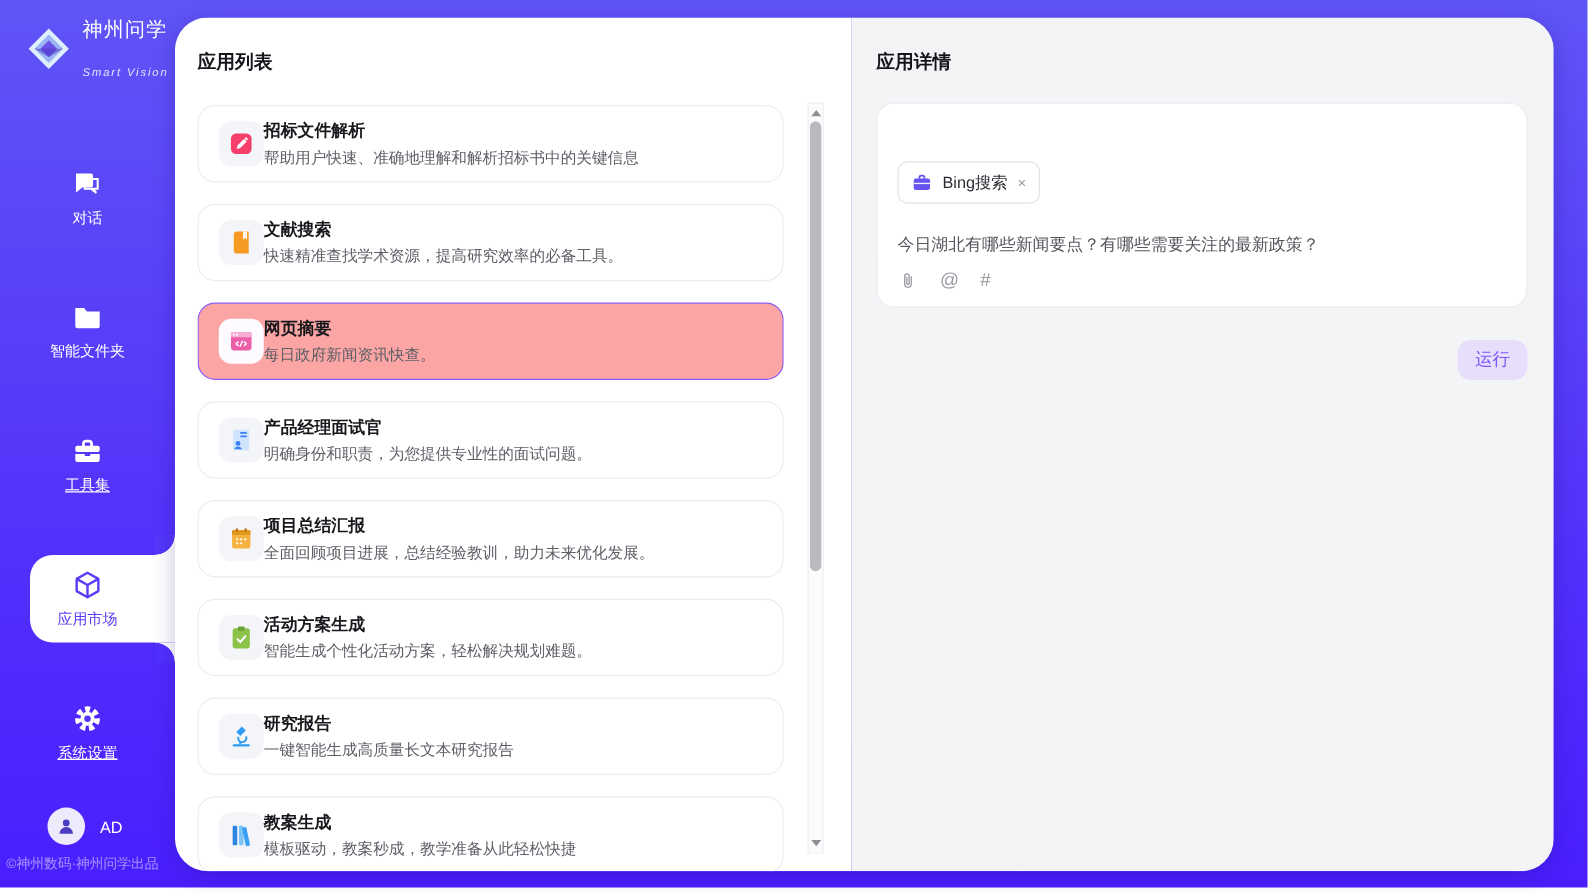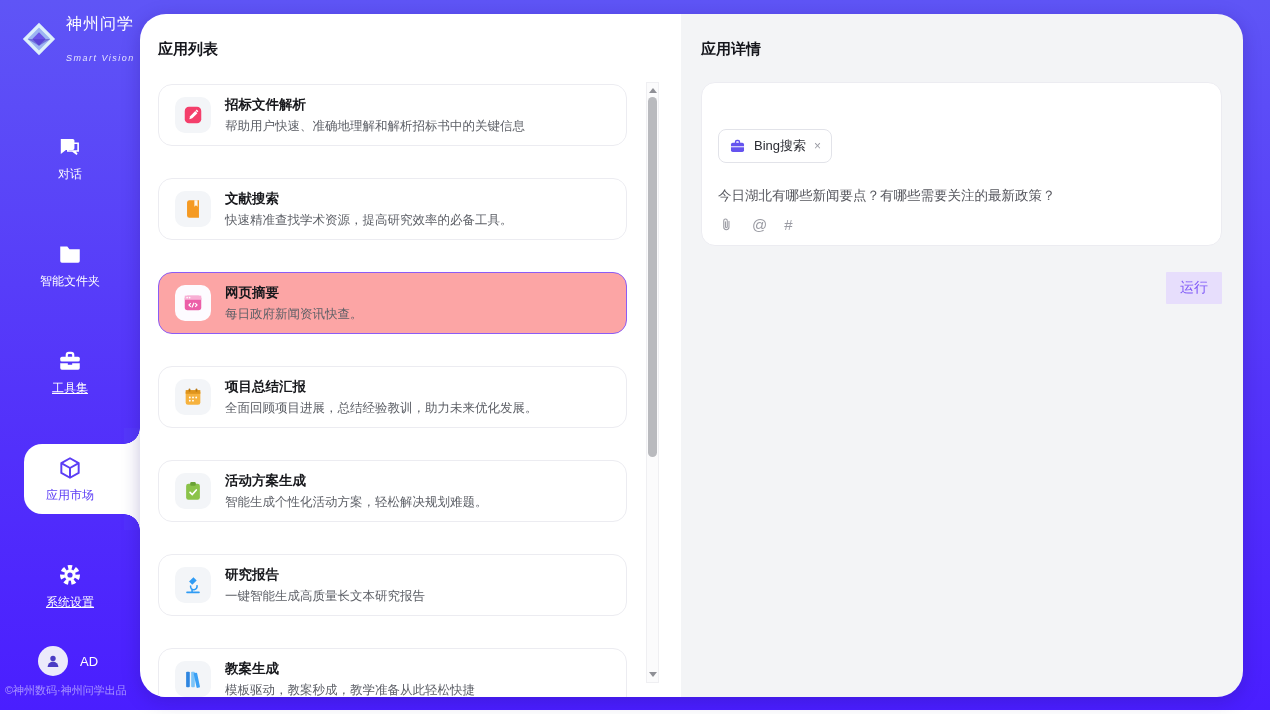--- a/index.html
+++ b/index.html
@@ -36,23 +36,23 @@
   
   .content { position:absolute; left:140px; top:14px; width:1103px; height:683px;
              border-radius:26px; overflow:hidden; display:flex;
              box-shadow:0 4px 18px rgba(30,10,120,.25); }
 
   
   .list-panel { position:relative; width:541px; background:#fff; flex-shrink:0; }
   .panel-title { font-size:15px; font-weight:bold; color:#15161c; }
   .list-panel .panel-title { position:absolute; left:18px; top:26px; }
   .cards { position:absolute; left:18px; top:70px; right:54px; bottom:0; overflow:hidden; }
-  .card { display:flex; align-items:center; gap:14px; height:62px; padding:0 16px;
+  .card { display:flex; align-items:center; height:62px; padding:0 16px;
           border:1px solid #ececf1; border-radius:14px; background:#fff;
-          margin-bottom:32px; cursor:pointer; }
+          margin-bottom:17px; cursor:pointer; }
   .card.selected { background:#fca5a5; border:1.5px solid #8b5cf6; }
   .app-icon { width:36px; height:36px; border-radius:10px; background:#f3f5f8; flex-shrink:0;
               display:flex; align-items:center; justify-content:center; }
   .card.selected .app-icon { background:#fdfbff; }
   .card-name { font-size:13.5px; font-weight:bold; color:#17181c; margin-bottom:4px; }
   .card-desc { font-size:12.5px; color:#5c5f66; }
 
   
   .scrollbar { position:absolute; right:22px; top:68px; bottom:14px; width:13px;
                background:#fbfbfc; border:1px solid #efeff2; }
@@ -73,21 +73,21 @@
               background:#fff; border:1px solid #ececf1; border-radius:14px;
               padding:13px 16px 12px; display:flex; flex-direction:column; }
   .tool-tag { display:inline-flex; align-items:center; gap:8px; border:1px solid #e2e3e9;
               border-radius:8px; padding:7px 10px; background:#fff; align-self:flex-start;margin-top:33px; }
   .tool-tag-label { font-size:13px; color:#2b2c33; }
   .tool-tag-close { font-size:12px; color:#9a9ba3; cursor:pointer; line-height:1; }
   .query-text { font-size:13.5px; color:#55565d; margin-top:24px; flex:1; }
   .composer-tools { display:flex; align-items:center; gap:17px; }
   .tool-glyph { font-size:15px; color:#9a9ba3; cursor:pointer; }
   .run-row { position:absolute; right:21px; top:258px; }
-  .run-btn { background:#e7defc; color:#7e57f7; border:none; border-radius:1px;
+  .run-btn { background:#e7defc; color:#7e57f7; border:none; border-radius:11px;
              padding:7px 14px; font-size:14px; cursor:pointer;
              font-family:"Liberation Sans","DejaVu Sans",sans-serif; }
 </style>
 </head>
 <body>
 
 <div class="frame">
 
   <aside class="sidebar">
     <div class="logo-row">
@@ -216,20 +216,35 @@
                 <circle cx="8.3" cy="6.2" r=".9" fill="#fff"></circle>
               <path d="M9.6 12.2l-2 2 2 2m4.8-4l2 2-2 2m-3.6.6l2.4-5.2" fill="none" stroke="#fff" stroke-width="1.3"></path>
             </svg>
           </span>
           <div>
             <div class="card-name">网页摘要</div>
             <div class="card-desc">每日政府新闻资讯快查。</div>
           </div>
         </div>
 
+        <div class="card">
+          <span class="app-icon">
+            <svg width="22" height="22" viewBox="0 0 24 24">
+              <rect x="5" y="3" width="14" height="18" rx="2" fill="#cfe4fd"></rect>
+              <rect x="11" y="5" width="6" height="1.6" rx=".8" fill="#3b82f6"></rect>
+              <rect x="11" y="8" width="6" height="1.6" rx=".8" fill="#3b82f6"></rect>
+              <circle cx="9.2" cy="15" r="2.1" fill="#3b82f6"></circle>
+              <path d="M5.8 20a3.6 3.6 0 0 1 6.8 0z" fill="#3b82f6"></path>
+            </svg>
+          </span>
+          <div>
+            <div class="card-name">产品经理面试官</div>
+            <div class="card-desc">明确身份和职责，为您提供专业性的面试问题。</div>
+          </div>
+        </div>
 
         <div class="card">
           <span class="app-icon">
             <svg width="22" height="22" viewBox="0 0 24 24">
               <rect x="4" y="4.5" width="16" height="16" rx="2.5" fill="#f6b23e"></rect>
               <rect x="4" y="4.5" width="16" height="4" fill="#e0951c"></rect>
               <rect x="7.2" y="2.8" width="2" height="3.4" rx="1" fill="#b97812"></rect>
               <rect x="14.8" y="2.8" width="2" height="3.4" rx="1" fill="#b97812"></rect>
               <circle cx="8.5" cy="12.5" r="1" fill="#fff"></circle>
                 <circle cx="12" cy="12.5" r="1" fill="#fff"></circle>

